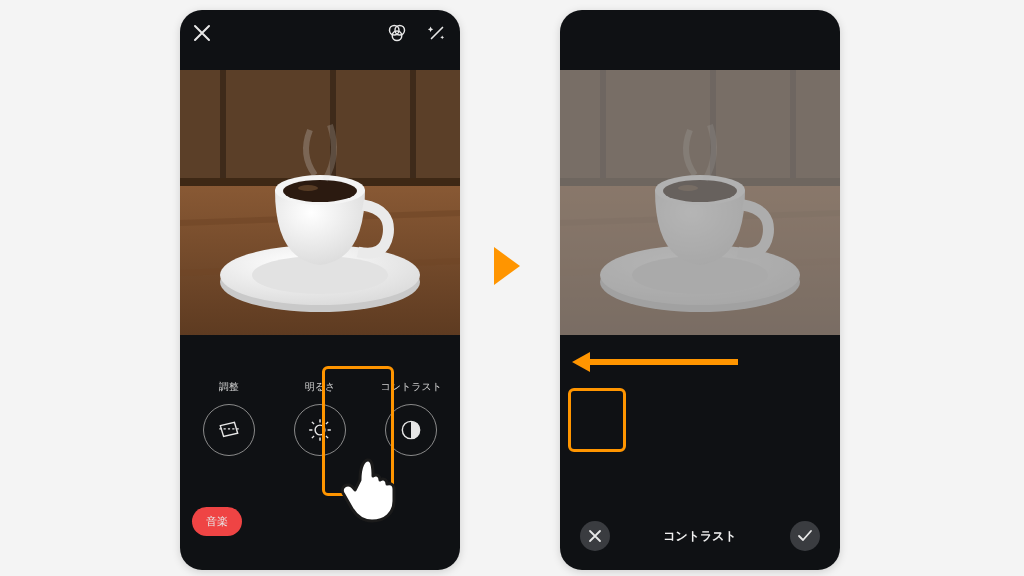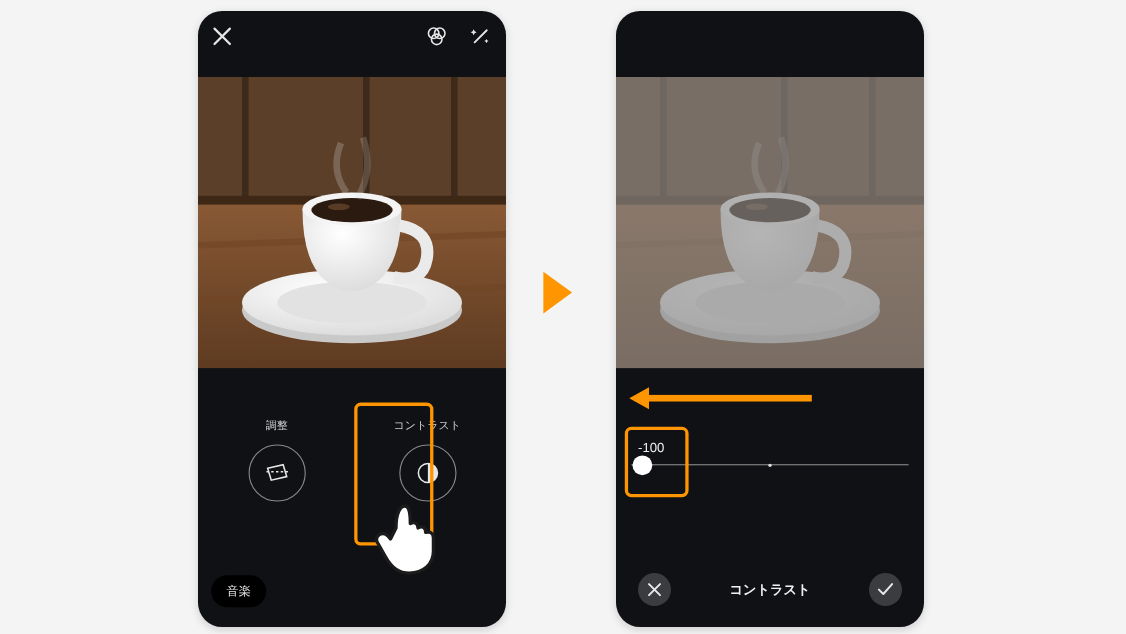--- a/index.html
+++ b/index.html
@@ -84,22 +84,22 @@
   .hl {
     position: absolute;
     border: 3px solid #ff9500;
     border-radius: 6px;
     pointer-events: none;
   }
 
   
   .pill {
     position: absolute;
-    left: 12px; bottom: 18px;
-    background: #000000;
+    left: 12px; bottom: 34px;
+    background: #ef4444;
     color: #e7e7e7;
     font-size: 11px;
     padding: 7px 14px;
     border-radius: 16px;
   }
 
   
   .hand {
     position: absolute;
     width: 64px; height: 74px;
@@ -247,20 +247,29 @@
     </div>
 
     <div class="tools">
       <div class="tool">
         <span class="lbl">調整</span>
         <span class="circ">
           <svg width="26" height="26" viewBox="0 0 24 24" fill="none" stroke="#e7e7e7" stroke-width="1.3">
               <path d="M4 8 L17 5 L20 15 L7 18 Z"></path>
               <path d="M3 11 L21 11" stroke-dasharray="2 2"></path>
             </svg>
+        </span>
+      </div>
+      <div class="tool">
+        <span class="lbl">明るさ</span>
+        <span class="circ">
+          <svg width="26" height="26" viewBox="0 0 24 24" fill="none" stroke="#e7e7e7" stroke-width="1.3">
+            <circle cx="12" cy="12" r="4.5"></circle>
+            <path d="M12 2v3M12 19v3M2 12h3M19 12h3M4.5 4.5l2 2M17.5 17.5l2 2M19.5 4.5l-2 2M6.5 17.5l-2 2"></path>
+          </svg>
         </span>
       </div>
       <div class="tool">
         <span class="lbl">コントラスト</span>
         <span class="circ">
           <svg width="26" height="26" viewBox="0 0 24 24">
               <circle cx="12" cy="12" r="8" fill="none" stroke="#e7e7e7" stroke-width="1.3"></circle>
               <path d="M12 4 a8 8 0 0 1 0 16 Z" fill="#e7e7e7"></path>
             </svg>
         </span>
@@ -322,27 +331,20 @@
       </svg>
     </div>
 
     <span class="swipe-arrow" style="left:12px; top:340px;">
       <svg width="170" height="24" viewBox="0 0 170 24">
         <path d="M0 12 L18 2 L18 22 Z" fill="#ff9500"></path>
         <rect x="16" y="9" width="150" height="6" fill="#ff9500"></rect>
       </svg>
     </span>
 
-    <div class="slider-wrap">
-      <div class="slider-val">-100</div>
-      <div class="track">
-        <span class="center-dot"></span>
-        <span class="thumb" style="left:4%;"></span>
-      </div>
-    </div>
 
     <div class="hl" style="left:8px; top:378px; width:52px; height:58px;"></div>
 
     <div class="confirmbar">
       <span class="roundbtn">
         <span class="icon">
           <svg width="14" height="14" viewBox="0 0 14 14">
               <path d="M2 2 L12 12 M12 2 L2 12" stroke="#e7e7e7" stroke-width="1.8" stroke-linecap="round"></path>
             </svg>
         </span>

